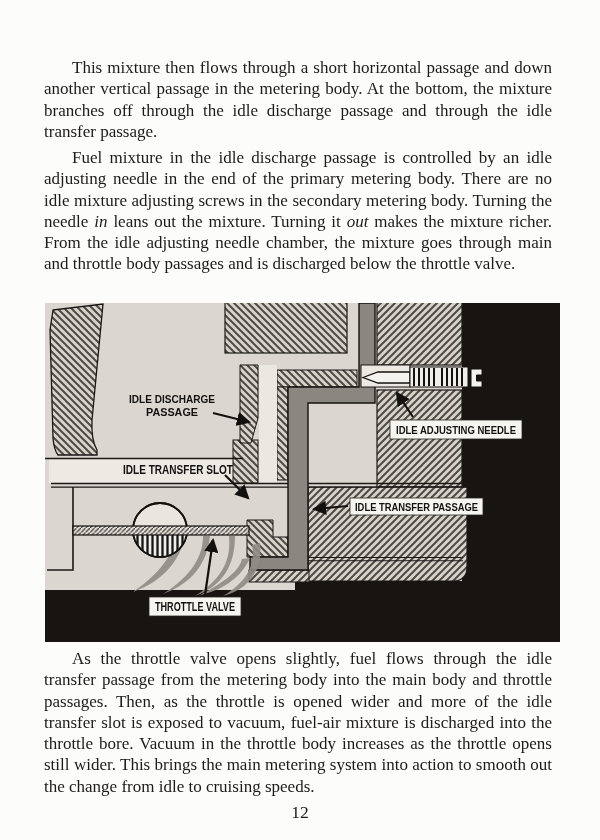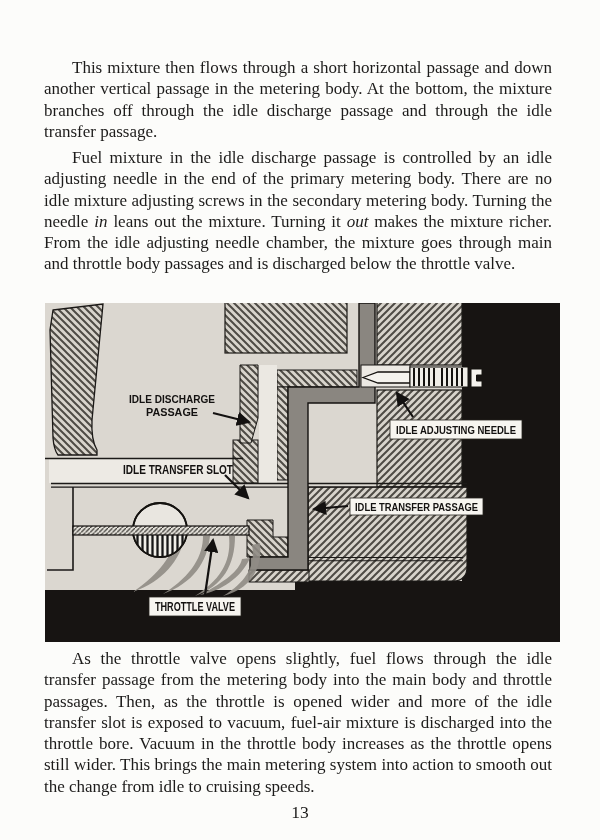--- a/index.html
+++ b/index.html
@@ -140,13 +140,13 @@
   <g>
     <path d="M160,292 L168,237" stroke="#131110" stroke-width="2.2" marker-end="url(#ah)"></path>
     <rect x="104" y="294" width="92" height="19" fill="#f7f5f0" stroke="#26231f" stroke-width="0.8"></rect>
     <text class="lbl" x="110" y="308" font-size="12" textLength="80" lengthAdjust="spacingAndGlyphs">THROTTLE VALVE</text>
   </g>
 </svg>
 </div>
 
 <div class="para" id="para-3"><span>As the throttle valve opens slightly, fuel flows through the idle transfer passage from the metering body into the main body and throttle passages. Then, as the throttle is opened wider and more of the idle transfer slot is exposed to vacuum, fuel-air mixture is discharged into the throttle bore. Vacuum in the throttle body increases as the throttle opens still wider. This brings the main metering system into action to smooth out the change from idle to cruising speeds.</span></div>
 
-<div id="page-number">13</div>
+<div id="page-number">12</div>
 
 </body></html>

